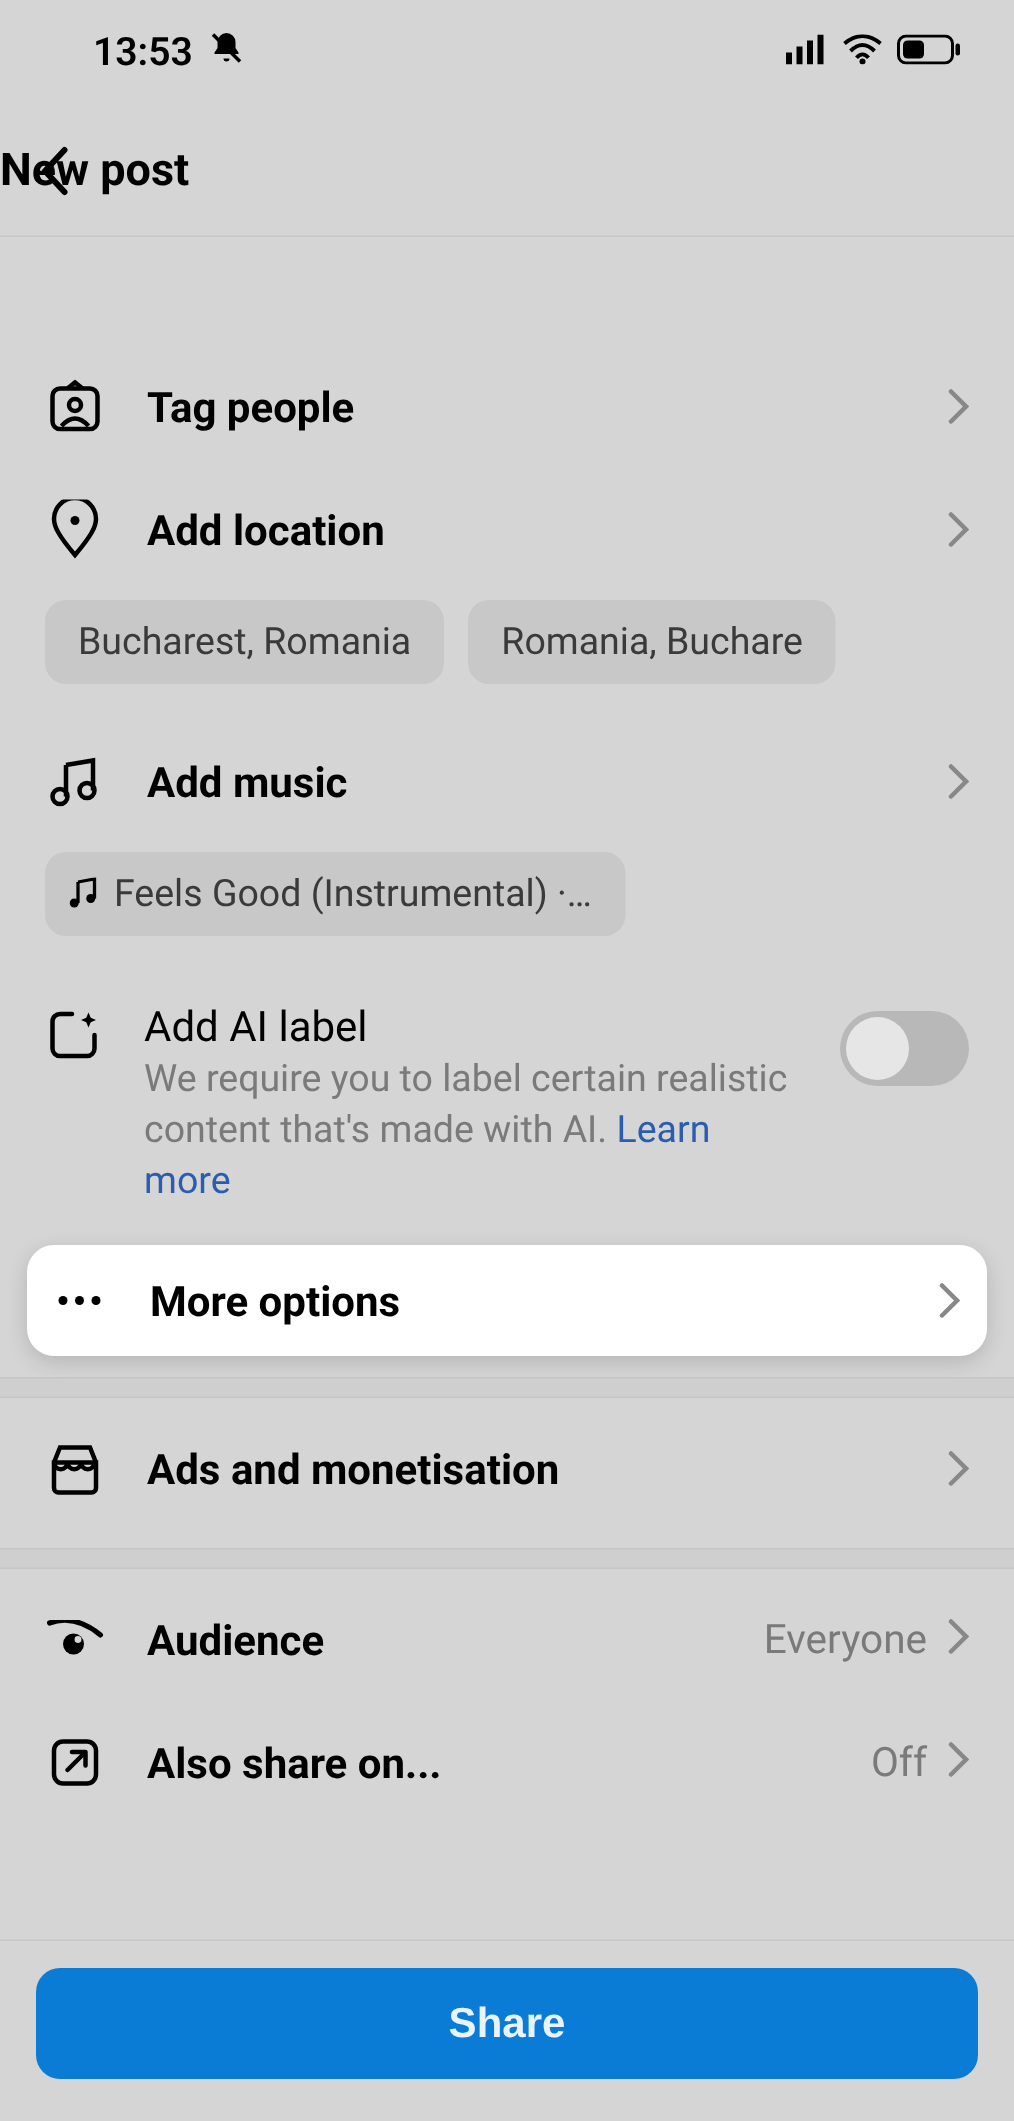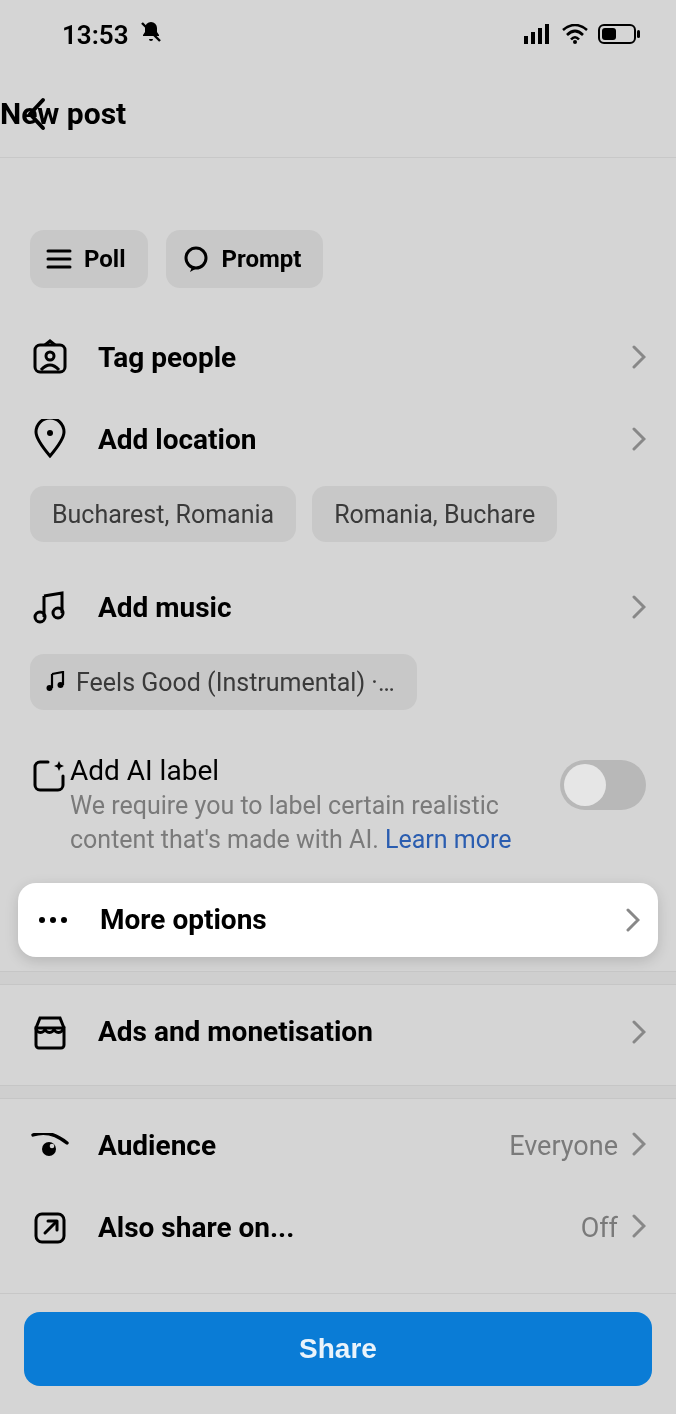--- a/index.html
+++ b/index.html
@@ -126,20 +126,21 @@
     gap: 10px;
     flex-shrink: 0;
   }
   .chip.music { padding-left: 16px; }
 
   
   .ai-row {
     display: flex;
     align-items: flex-start;
     padding: 20px 30px 22px 30px;
+    gap: 26px;
   }
   .ai-row .icon-slot {
     width: 40px;
     display: flex;
     align-items: center;
     justify-content: center;
     flex-shrink: 0;
     margin-top: 4px;
   }
   .ai-text { flex: 1; }
@@ -251,37 +252,20 @@
   <div class="back-btn">
     <svg width="22" height="34" viewBox="0 0 22 34">
         <path d="M18 3 L5 17 L18 31" stroke="#000" stroke-width="4" fill="none" stroke-linecap="round" stroke-linejoin="round"></path>
       </svg>
   </div>
   <div class="header-title">New post</div>
 </div>
 
 <div class="content">
 
-  <div class="pill-row">
-    <div class="pill">
-      <svg width="26" height="22" viewBox="0 0 26 22">
-          <line x1="2" y1="3" x2="24" y2="3" stroke="#000" stroke-width="3" stroke-linecap="round"></line>
-          <line x1="2" y1="11" x2="24" y2="11" stroke="#000" stroke-width="3" stroke-linecap="round"></line>
-          <line x1="2" y1="19" x2="24" y2="19" stroke="#000" stroke-width="3" stroke-linecap="round"></line>
-        </svg>
-      <span>Poll</span>
-    </div>
-    <div class="pill">
-      <svg width="28" height="28" viewBox="0 0 28 28">
-          <circle cx="14" cy="13" r="10" stroke="#000" stroke-width="3" fill="none"></circle>
-          <path d="M10 22 L8 27 L15 23" fill="#000"></path>
-        </svg>
-      <span>Prompt</span>
-    </div>
-  </div>
 
   <div class="row">
     <div class="icon-slot">
         <svg width="36" height="36" viewBox="0 0 36 36">
           <rect x="3" y="6" width="30" height="27" rx="5" stroke="#000" stroke-width="3" fill="none"></rect>
           <path d="M13 6 l5 -4 l5 4" stroke="#000" stroke-width="3" fill="none"></path>
           <circle cx="18" cy="17" r="4" stroke="#000" stroke-width="3" fill="none"></circle>
           <path d="M9 31 q9 -10 18 0" stroke="#000" stroke-width="3" fill="none"></path>
         </svg>
       </div>

